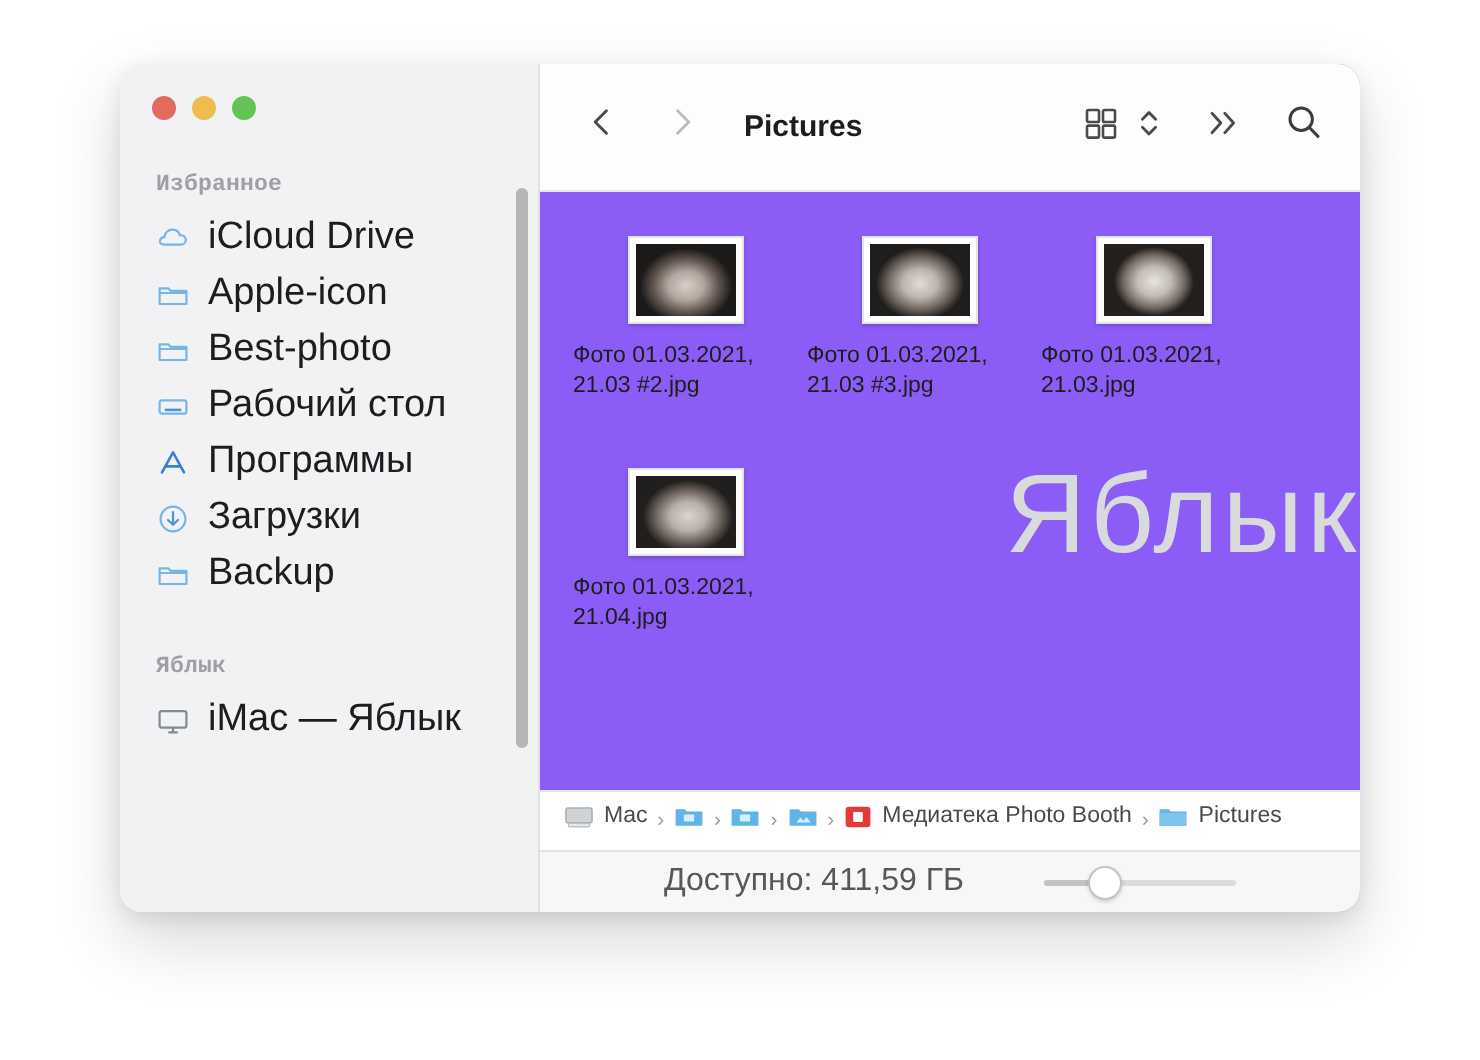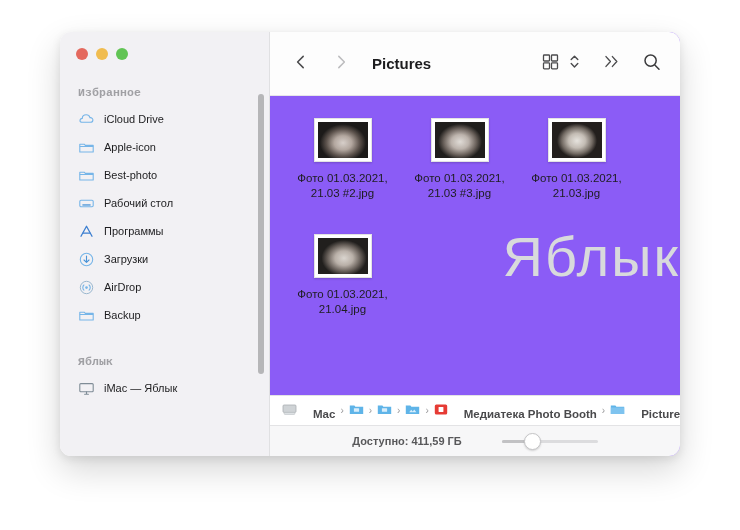--- a/index.html
+++ b/index.html
@@ -79,21 +79,21 @@
   }
   .sb-icon {
     width: 17px;
     height: 17px;
     flex: 0 0 17px;
     display: flex;
     align-items: center;
     justify-content: center;
   }
   .sb-label {
-    font-size: 11px;
+    font-size: 19px;
     color: #1d1d1f;
     white-space: nowrap;
   }
 
   #sidebar-scrollbar {
     position: absolute;
     right: 5px;
     top: 62px;
     width: 6px;
     height: 280px;
@@ -189,21 +189,21 @@
       linear-gradient(180deg, #312e2a 0%, #1d1a18 100%);
   }
   .thumb.v4 {
     background:
       radial-gradient(ellipse 45% 50% at 52% 56%, #dad5cf 0%, #b9b0a8 40%, #665e58 74%, #211f1d 100%),
       linear-gradient(180deg, #2c2926 0%, #181614 100%);
   }
   .file-label {
     font-size: 11.5px;
     color: #1d1d1f;
-    text-align: center;
+    text-align: left;
     line-height: 14.5px;
     width: 112px;
   }
 
   #watermark {
     position: absolute;
     left: 0;
     top: 128px;
     width: 100%;
     text-align: right;
@@ -221,23 +221,22 @@
     border-top: 1px solid #e3e3e5;
     display: flex;
     align-items: center;
     padding-left: 12px;
     gap: 5px;
     background: #ffffff;
     overflow: hidden;
   }
   .crumb {
     display: flex;
-    align-items: flex-end;
-    gap: 16px;
-    font-weight: bold;
+    align-items: flex-start;
+    gap: 5px;
   }
   .crumb-label {
     font-size: 11.5px;
     color: #4a4a4c;
     white-space: nowrap;
   }
   .crumb-sep {
     font-size: 10px;
     color: #9a9a9c;
   }
@@ -247,23 +246,22 @@
     height: 30px;
     flex: 0 0 30px;
     border-top: 1px solid #e3e3e5;
     background: #f7f7f8;
     display: flex;
     align-items: center;
     justify-content: center;
     gap: 40px;
   }
   #status-text {
-    font-size: 11px;
+    font-size: 16px;
     color: #58585a;
-    font-weight: bold;
   }
   #zoom-slider {
     position: relative;
     width: 96px;
     height: 14px;
     display: flex;
     align-items: center;
   }
   .slider-track {
     position: absolute;
@@ -362,30 +360,20 @@
         <span class="sb-icon">
           <svg width="17" height="17" viewBox="0 0 17 17">
               <circle cx="8.5" cy="8.5" r="6.2" fill="none" stroke="#76b5e8" stroke-width="1.1"></circle>
               <path d="M8.5 5.1v6.2M6 9l2.5 2.4L11 9" fill="none" stroke="#4a94d8" stroke-width="1.1" stroke-linecap="round" stroke-linejoin="round"></path>
             </svg>
         </span>
         <span class="sb-label">Загрузки</span>
       </div>
 
 
-      <div class="sb-item">
-        <span class="sb-icon">
-          <svg width="17" height="17" viewBox="0 0 17 17">
-              <circle cx="8.5" cy="8.5" r="6.2" fill="none" stroke="#9bb8cf" stroke-width="1"></circle>
-              <path d="M5.9 11.2a3.6 3.6 0 0 1 0-5.2M11.1 11.2a3.6 3.6 0 0 0 0-5.2" fill="none" stroke="#76b5e8" stroke-width="1.1" stroke-linecap="round"></path>
-              <circle cx="8.5" cy="8.6" r="1.3" fill="#76b5e8"></circle>
-            </svg>
-        </span>
-        <span class="sb-label">AirDrop</span>
-      </div>
 
       <div class="sb-item">
         <span class="sb-icon">
           <svg width="17" height="17" viewBox="0 0 17 17">
               <path d="M1.8 5.2h4.4l1.1 1.2h7.9v6.6H1.8z" fill="none" stroke="#76b5e8" stroke-width="1.1" stroke-linejoin="round"></path>
               <path d="M1.8 7.5h13.4" stroke="#76b5e8" stroke-width="1"></path>
             </svg>
         </span>
         <span class="sb-label">Backup</span>
       </div>

